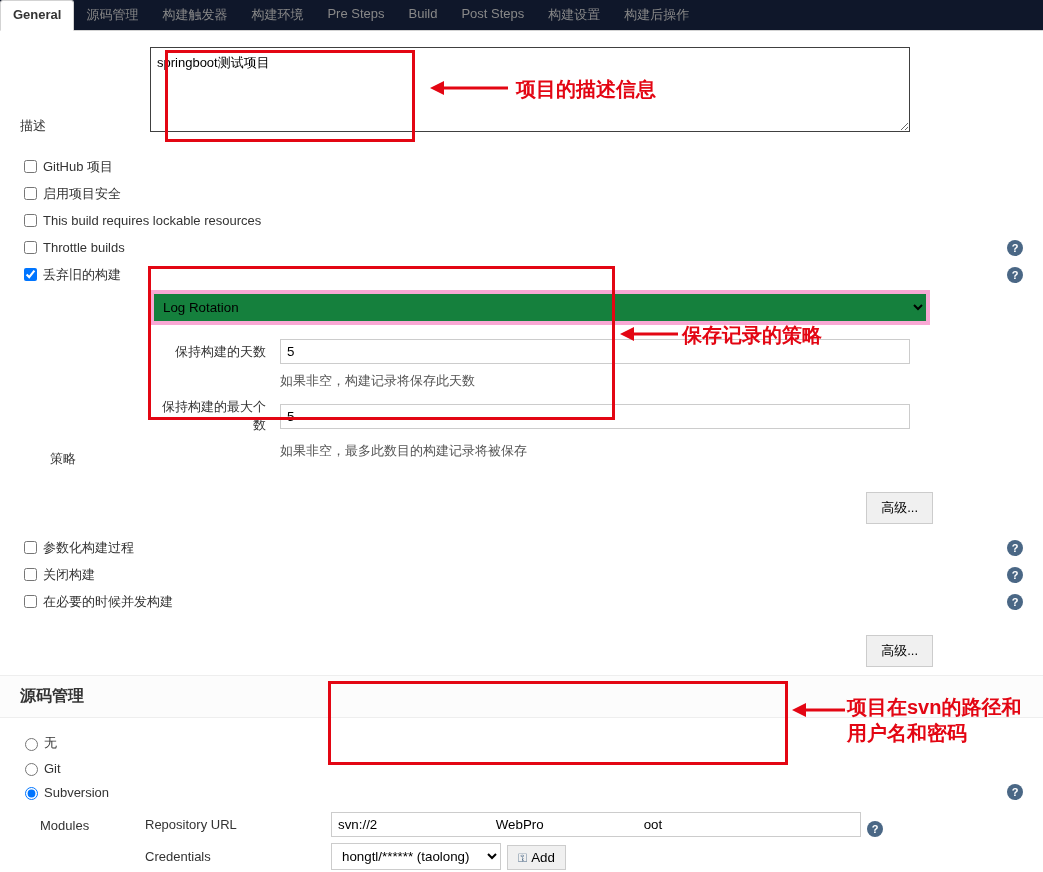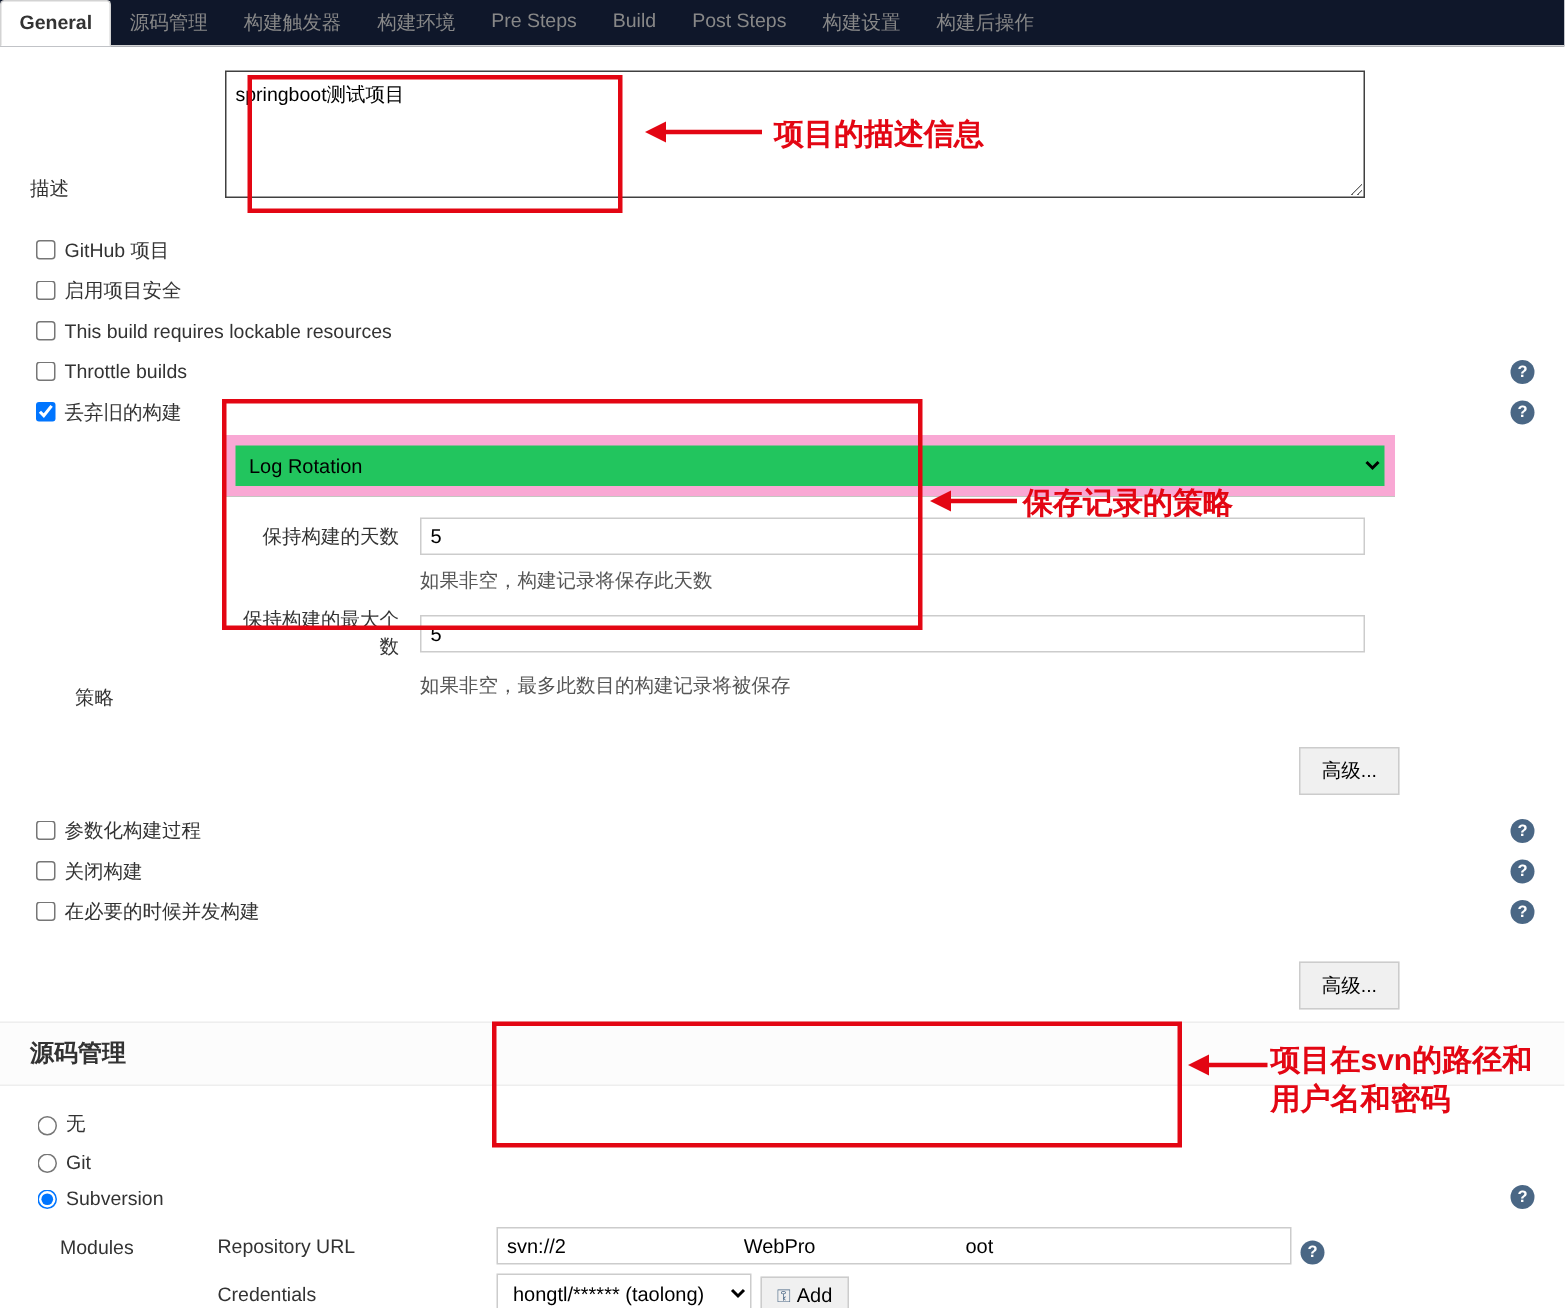--- a/index.html
+++ b/index.html
@@ -13,21 +13,21 @@
 .row .label{width:130px;padding-top:4px;color:#333;flex-shrink:0}
 .row .control{flex:1}
 textarea.desc{width:760px;height:85px;border:1px solid #404040;padding:6px;font-family:inherit;font-size:13px;resize:both}
 .plain-note{margin-top:4px;font-size:13px}
 .plain-note a{color:#069;text-decoration:none}
 .chk-row{display:flex;align-items:center;margin:4px 0;padding:2px 0}
 .chk-row input[type=checkbox],.chk-row input[type=radio]{margin-right:6px}
 .chk-row .spacer{flex:1}
 .help{display:inline-flex;width:16px;height:16px;border-radius:50%;background:#4a6785;color:#fff;font-size:11px;font-weight:bold;align-items:center;justify-content:center;cursor:pointer}
 .indent{margin-left:30px}
-.strategy-select{width:780px;padding:5px;border:7px solid #f9a8d4;background:#22c55e}
+.strategy-select{width:780px;padding:5px;border:4px solid #f9a8d4;background:#15803d}
 .sub-row{display:flex;align-items:center;margin:8px 0}
 .sub-row .sub-label{width:130px;text-align:right;padding-right:14px;color:#333}
 .sub-row input[type=text]{flex:1;padding:4px 6px;border:1px solid #ccc;max-width:630px}
 .hint{margin-left:130px;padding-left:0px;color:#555;font-size:13px;margin-bottom:8px}
 .adv-row{display:flex;justify-content:flex-end;padding:8px 110px 8px 20px}
 .btn{padding:6px 14px;background:#f0f0f0;border:1px solid #ccc;cursor:pointer;font-size:13px}
 .sec-title{font-size:16px;font-weight:bold;padding:10px 20px;border-bottom:1px solid #eee;border-top:1px solid #eee;background:#fcfcfc}
 .module-row{display:flex;align-items:center;margin:6px 0}
 .module-row .m-label{width:190px;color:#333;padding-left:4px}
 .module-row .m-control{flex:1;display:flex;align-items:flex-end;gap:6px}

